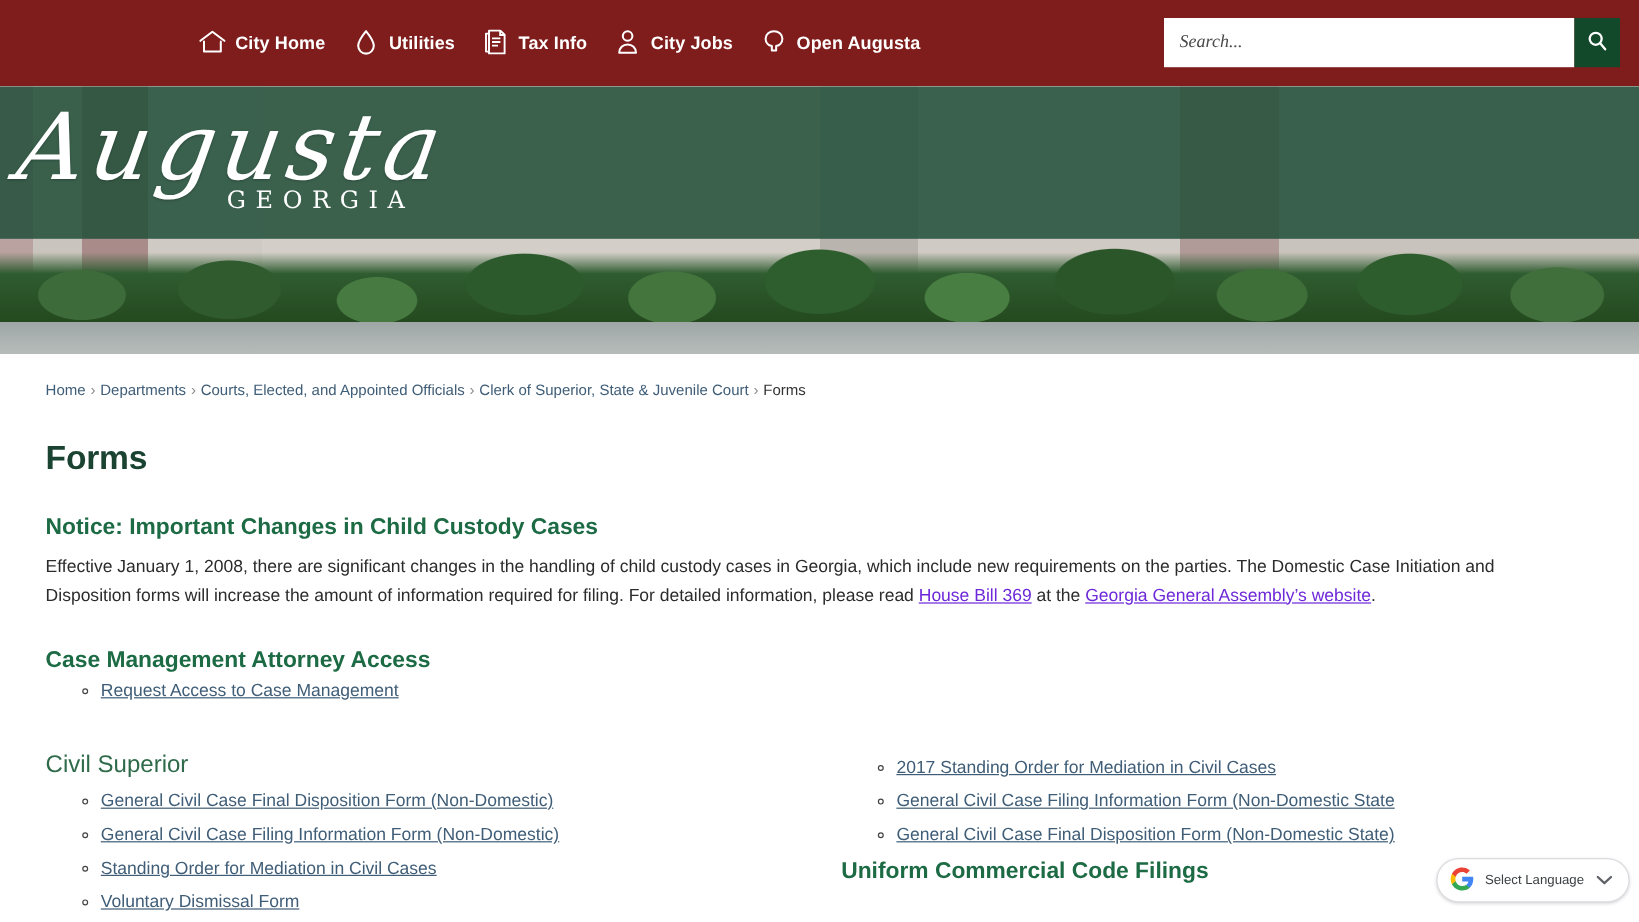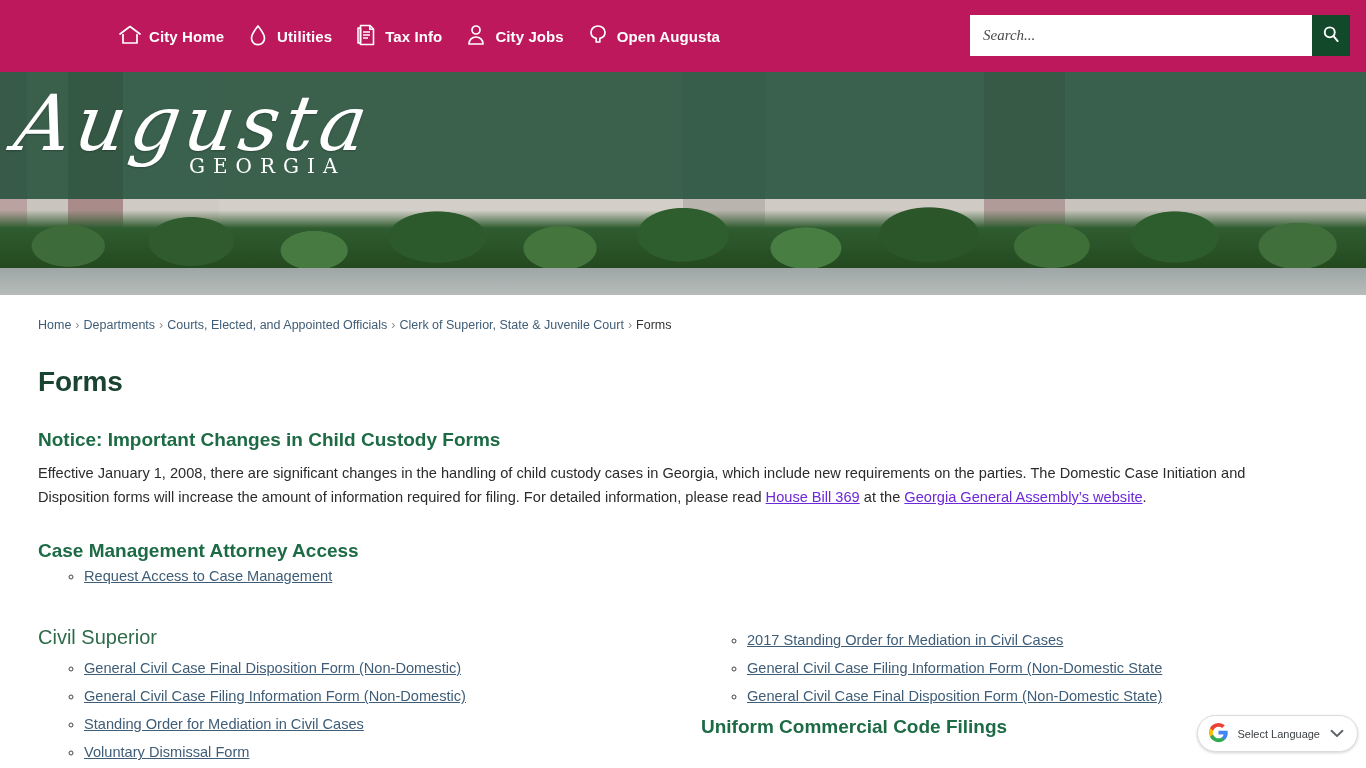--- a/index.html
+++ b/index.html
@@ -9,23 +9,24 @@
     width: 1366px; height: 768px;
     overflow: hidden;
     font-family: "Liberation Sans", sans-serif;
     background: #ffffff;
   }
 
   
   .topbar {
     position: relative;
     height: 72px;
-    background: #be185d;
-    display: flex;
-    align-items: center;
+    background: #7f1d1d;
+    display: flex;
+    align-items: center;
+    padding-left: 47px;
   }
   .quicklinks {
     display: flex;
     align-items: center;
     gap: 22px;
     margin-left: 118px;
   }
   .qlink {
     display: flex;
     align-items: center;
@@ -371,21 +372,21 @@
 
 <div class="page">
   <div class="card">
 
     <div class="breadcrumb">
       <a href="#">Home</a><span class="sep">›</span><a href="#">Departments</a><span class="sep">›</span><a href="#">Courts, Elected, and Appointed Officials</a><span class="sep">›</span><a href="#">Clerk of Superior, State &amp; Juvenile Court</a><span class="sep">›</span><span class="current">Forms</span>
     </div>
 
     <h1 class="page-title">Forms</h1>
 
-    <h2 class="section-head">Notice: Important Changes in Child Custody Forms</h2>
+    <h2 class="section-head">Notice: Important Changes in Child Custody Cases</h2>
 
     <p class="body"><span>Effective January 1, 2008, there are significant changes in the handling of child custody cases in Georgia, which include new requirements on the parties. The Domestic Case Initiation and Disposition forms will increase the amount of information required for filing. For detailed information, please read </span><a href="#">House Bill 369</a><span> at the </span><a href="#">Georgia General Assembly’s website</a><span>.</span></p>
 
     <h2 class="section-head alt">Case Management Attorney Access</h2>
     <ul class="linklist tight">
       <li>
         <a href="#">Request Access to Case Management</a>
       </li>
     </ul>
 

